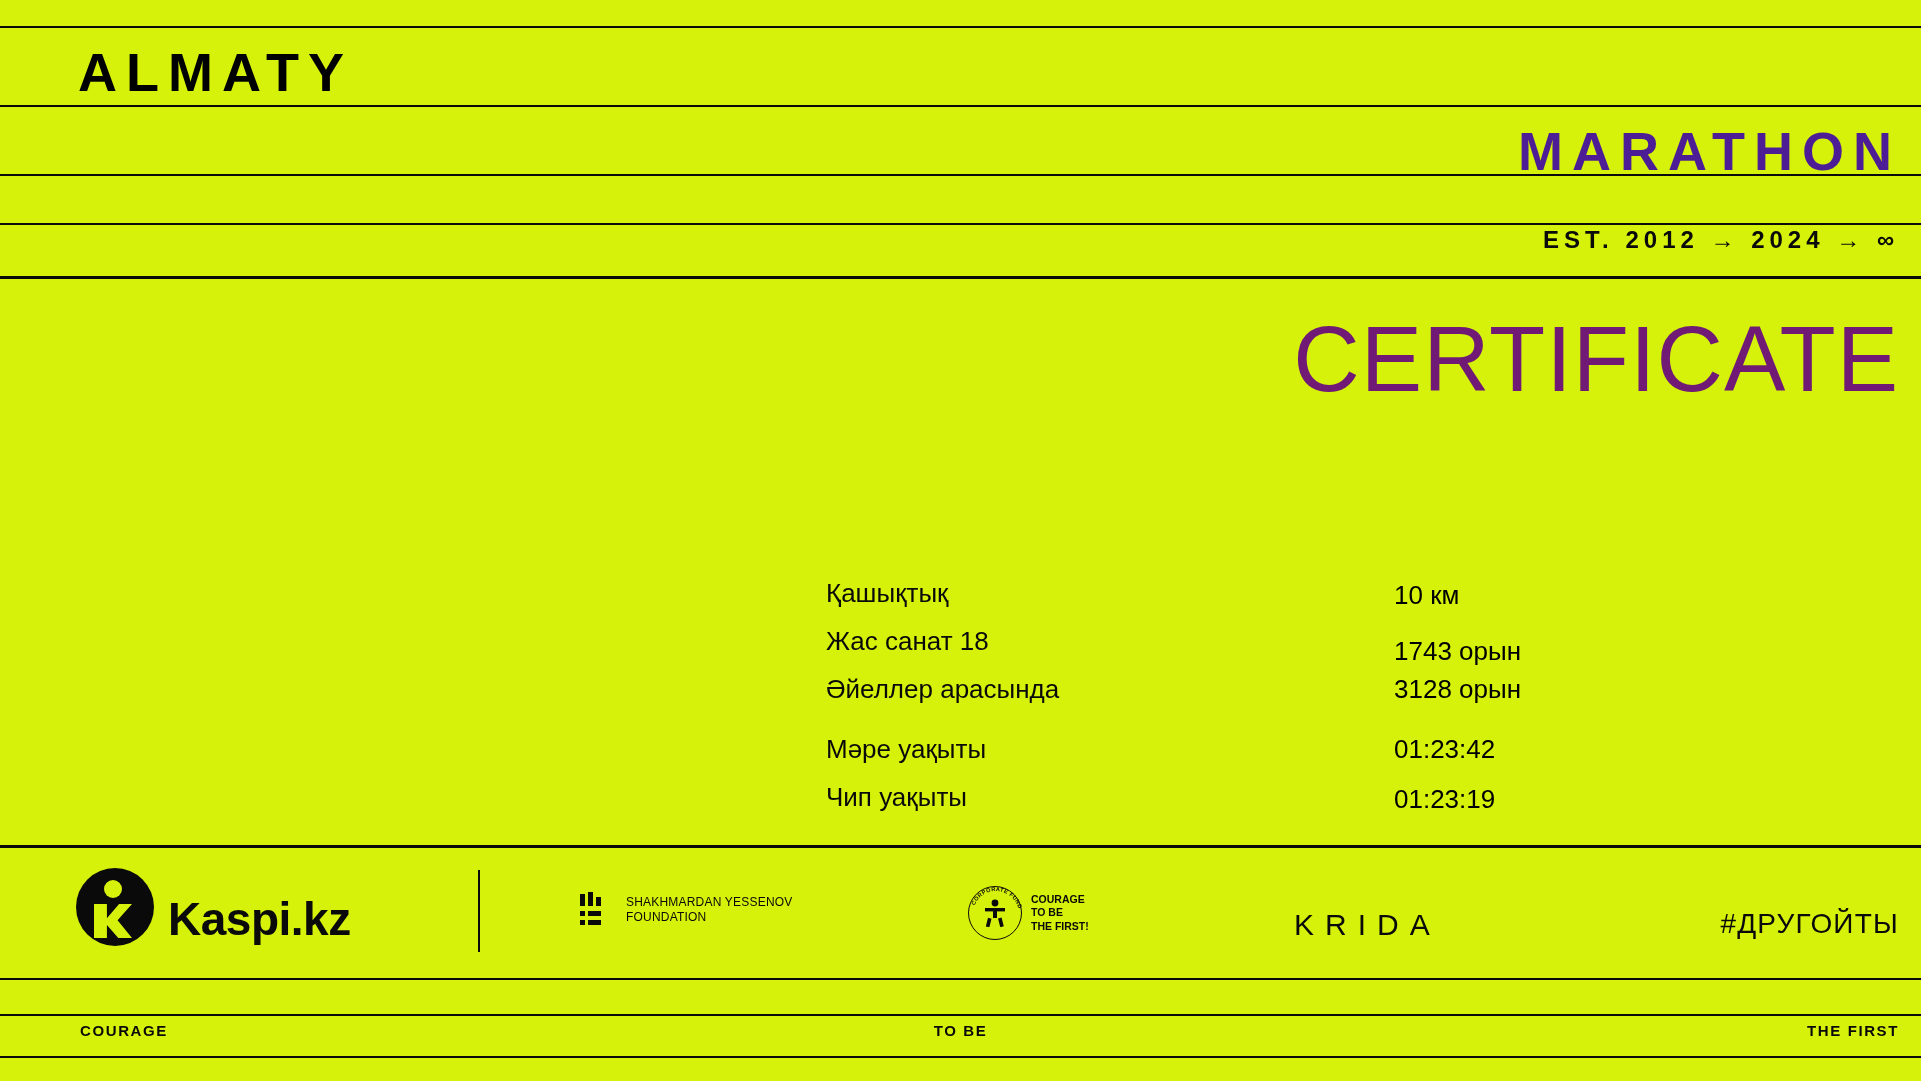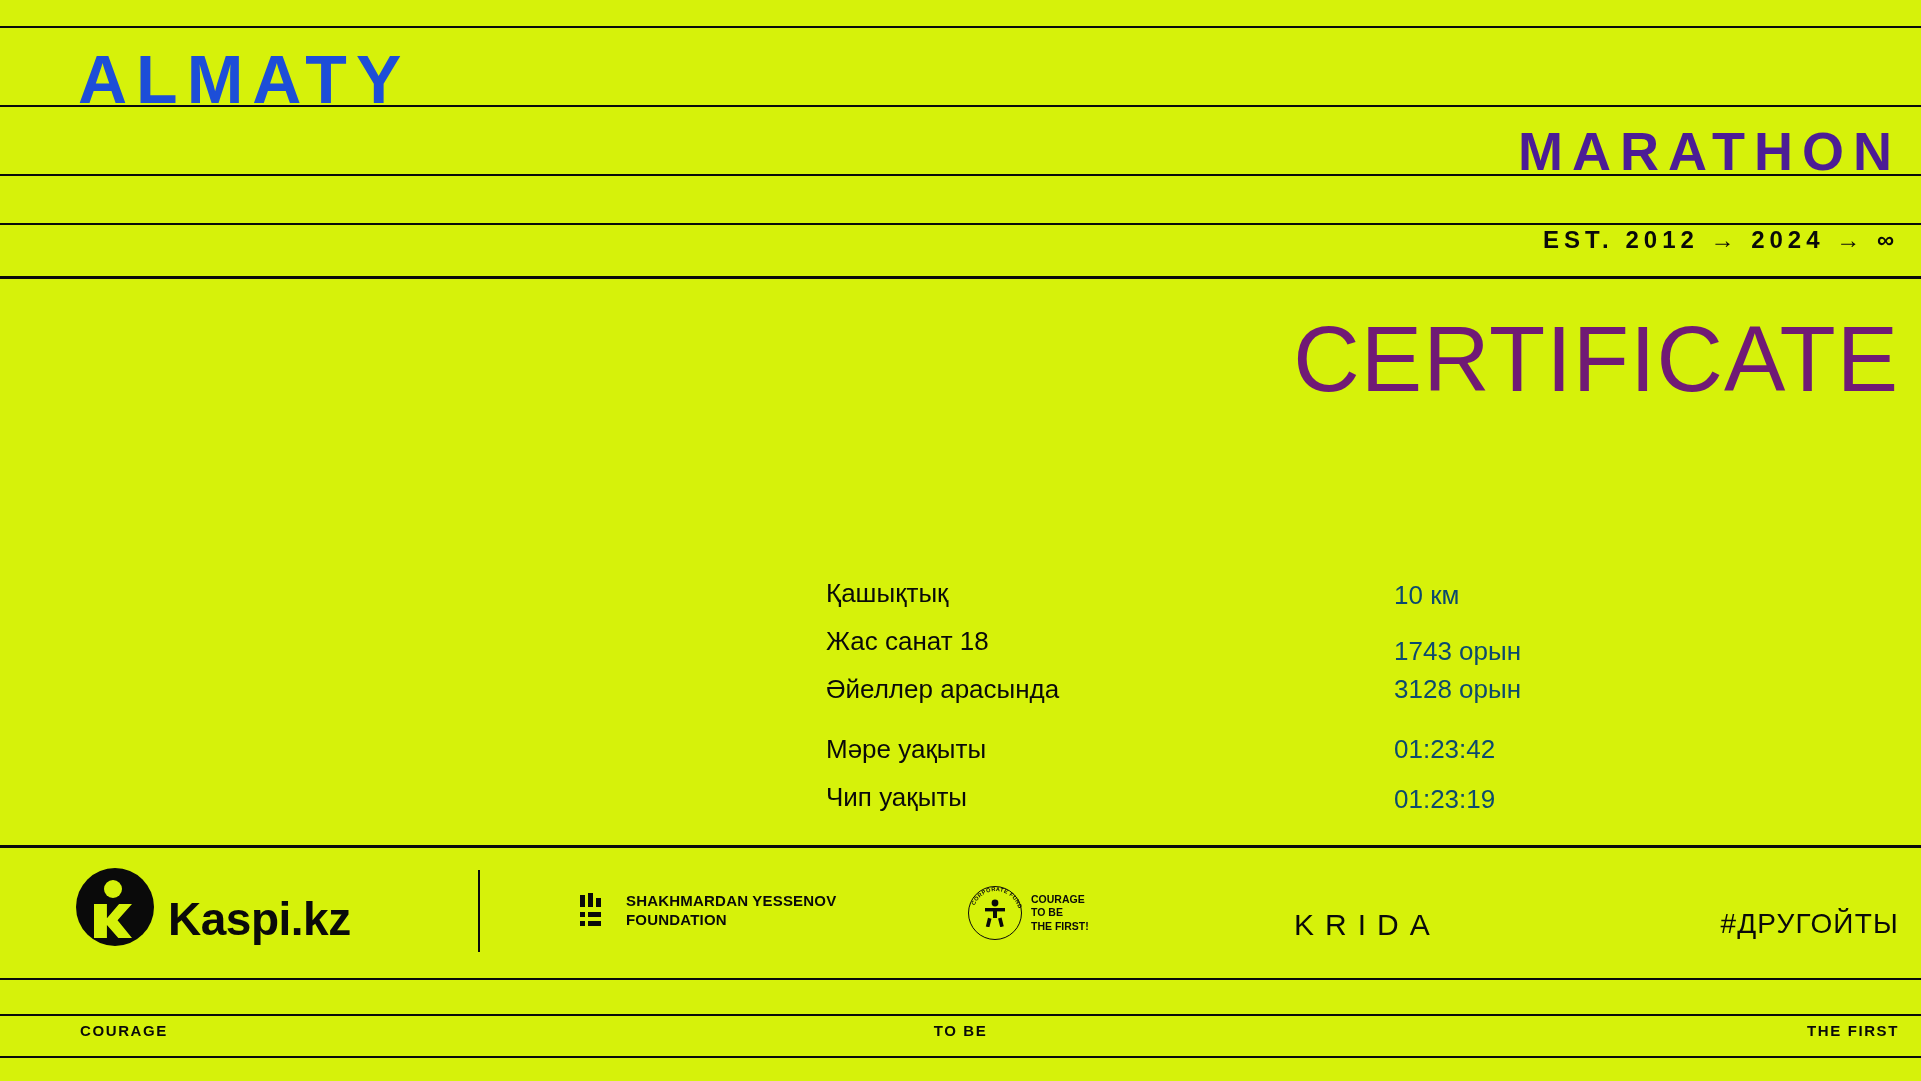--- a/index.html
+++ b/index.html
@@ -24,24 +24,24 @@
     height: 2px;
     background: #0a0a0a;
   }
   .rule.thick { height: 3px; }
 
   
   .hdr-almaty {
     position: absolute;
     left: 78px;
     top: 45px;
-    font-size: 68px;
+    font-size: 54px;
     font-weight: 700;
     letter-spacing: 9px;
-    color: #1d4ed8;
+    color: #000000;
     line-height: 1;
     white-space: nowrap;
   }
   .hdr-marathon {
     position: absolute;
     right: 20px;
     top: 124px;
     font-size: 54px;
     font-weight: 700;
     letter-spacing: 9px;
@@ -105,21 +105,21 @@
     top: 0;
     font-size: 26px;
     color: #0a0a0a;
     white-space: nowrap;
   }
   .res-value {
     position: absolute;
     left: 572px;
     top: 0;
     font-size: 26px;
-    color: #0c4a6e;
+    color: #000000;
     white-space: nowrap;
   }
   .res-row.r0 .res-value { top: 2px; }
   .res-row.r1 .res-value { top: 10px; }
   .res-row.r2 { height: 60px; }
   .res-row.r2 .res-value { top: 0px; }
   .res-row.r3 .res-value { top: 0px; }
   .res-row.r4 .res-value { top: 2px; text-align: center; }
 
   
@@ -194,22 +194,22 @@
     width: 34px;
     height: 36px;
     position: relative;
   }
   .yess-bars i {
     position: absolute;
     background: #0a0a0a;
     display: block;
   }
   .yess-text {
-    font-size: 15px;
-    font-weight: 700;
+    font-size: 12px;
+    font-weight: 400;
     line-height: 1.25;
     letter-spacing: 0.2px;
     color: #0a0a0a;
     white-space: nowrap;
   }
 
   .sp-courage {
     position: absolute;
     left: 968px;
     top: 36px;

